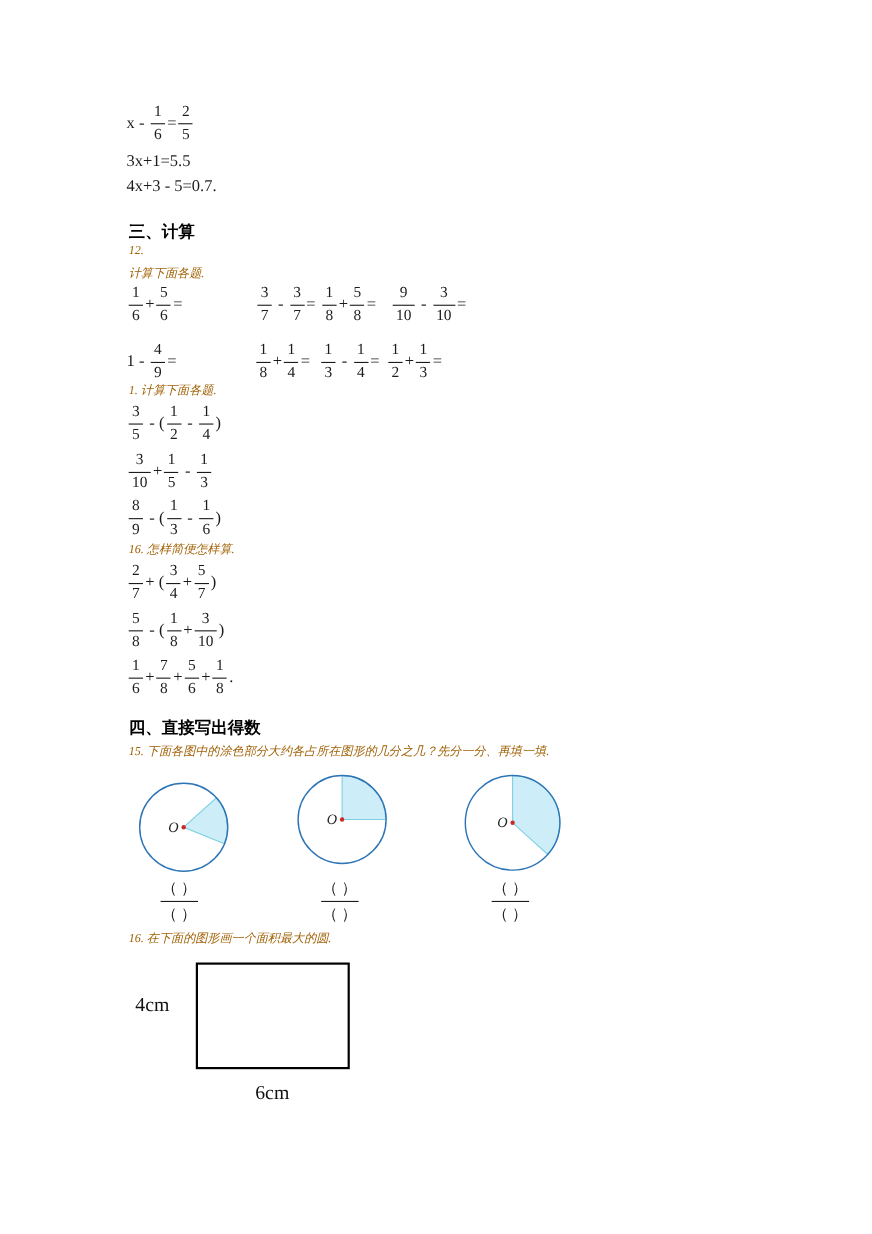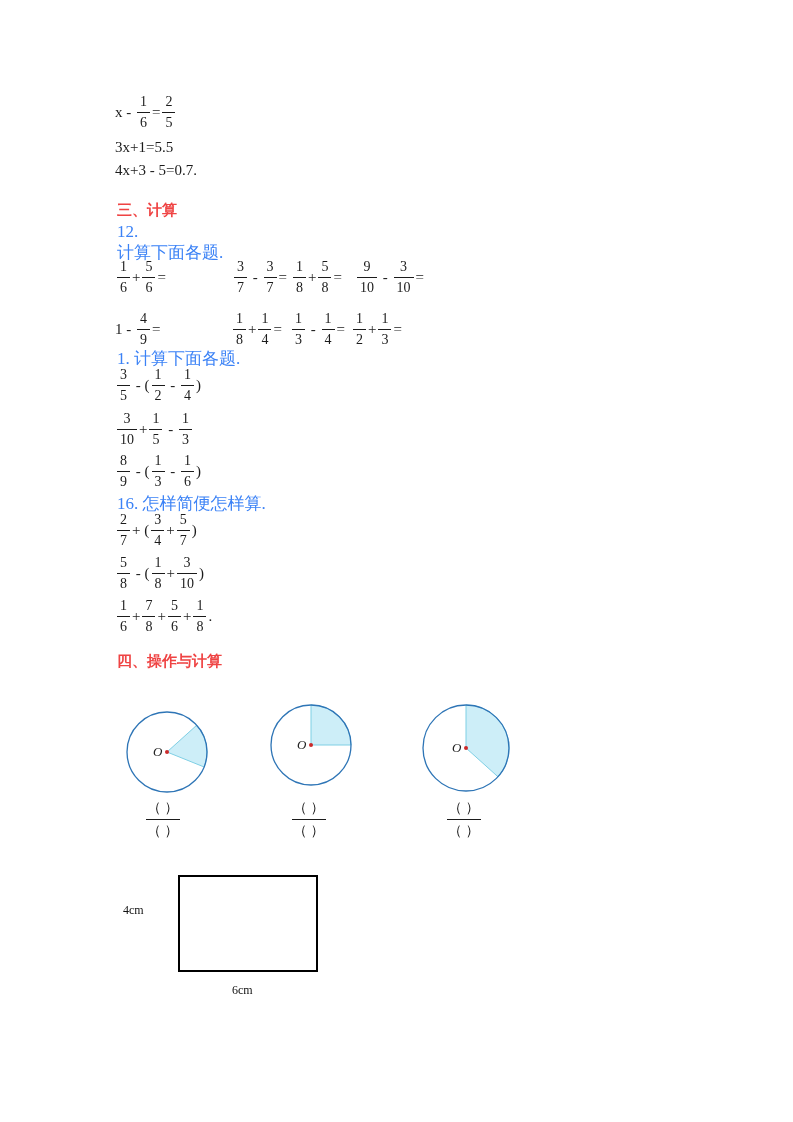--- a/index.html
+++ b/index.html
@@ -6,29 +6,29 @@
   html,body { background:#ffffff; }
   .page {
     position:relative; width:793px; height:1122px; background:#ffffff;
     font-family:"Liberation Serif","DejaVu Serif",serif; color:#1b1b1b; overflow:hidden;
   }
   .expr { position:absolute; display:flex; align-items:center; font-size:15px; color:#1b1b1b; }
   .tok { white-space:pre; }
   .frac { display:inline-block; text-align:center; margin:0 2px; font-size:14px; line-height:1.25; }
   .fnum { display:block; border-bottom:1px solid #1b1b1b; padding:0 3px 1px; }
   .fden { display:block; padding:1px 3px 0; }
-  .heading { position:absolute; font-weight:bold; font-size:15px; color:#ef4444; }
-  .label { position:absolute; font-size:17px; color:#3b82f6; }
+  .heading { position:absolute; font-weight:bold; font-size:15px; color:#000000; }
+  .label { position:absolute; font-size:11px; color:#a16207;font-style:italic; }
   .circ { position:absolute; overflow:visible; }
   .olabel { font-style:italic; font-size:13px; font-family:"Liberation Serif",serif; fill:#222; }
   .blank { position:absolute; text-align:center; font-size:14px; color:#1b1b1b; }
   .bnum { display:block; border-bottom:1px solid #1b1b1b; padding:0 1px 2px; }
   .bden { display:block; padding:2px 1px 0; }
   .rect16 { position:absolute; border:2px solid #000; background:#fff; }
-  .dim { position:absolute; font-size:12px; color:#111; }
+  .dim { position:absolute; font-size:18px; color:#111; }
 </style>
 </head>
 <body>
 
 <div class="page">
 
   <div class="expr" style="left:115px;top:93px">
       <span class="tok">x - </span>
       <span class="frac">
         <span class="fnum">1</span>
@@ -248,21 +248,22 @@
         <span class="fden">6</span>
       </span>
       <span class="tok">+</span>
       <span class="frac">
         <span class="fnum">1</span>
         <span class="fden">8</span>
       </span>
       <span class="tok">.</span>
     </div>
 
-  <div class="heading" style="left:117px;top:652px">四、操作与计算</div>
+  <div class="heading" style="left:117px;top:652px">四、直接写出得数</div>
+  <div class="label" style="left:117px;top:675px">15. 下面各图中的涂色部分大约各占所在图形的几分之几？先分一分、再填一填.</div>
 
   <svg class="circ" style="left:122px;top:707px" width="90" height="90">
       <path d="M 45 45 L 74.73 18.23 A 40 40 0 0 1 82.09 59.98 Z" fill="#cdeef8" stroke="#7fcfe4" stroke-width="1"></path>
       <circle cx="45" cy="45" r="40" fill="none" stroke="#2e75b6" stroke-width="1.3"></circle>
       <circle cx="45" cy="45" r="2" fill="#cc2a2a"></circle>
       <text x="31" y="49" class="olabel">O</text>
     </svg>
   <svg class="circ" style="left:266px;top:700px" width="90" height="90">
       <path d="M 45 45 L 45.00 5.00 A 40 40 0 0 1 85.00 45.00 Z" fill="#cdeef8" stroke="#7fcfe4" stroke-width="1"></path>
       <circle cx="45" cy="45" r="40" fill="none" stroke="#2e75b6" stroke-width="1.3"></circle>
@@ -282,17 +283,18 @@
   </div>
   <div class="blank" style="left:292px;top:799px">
     <span class="bnum">（ ）</span>
     <span class="bden">（ ）</span>
   </div>
   <div class="blank" style="left:447px;top:799px">
     <span class="bnum">（ ）</span>
     <span class="bden">（ ）</span>
   </div>
 
+  <div class="label" style="left:117px;top:845px">16. 在下面的图形画一个面积最大的圆.</div>
   <div class="rect16" style="left:178px;top:875px;width:140px;height:97px"></div>
   <div class="dim" style="left:123px;top:903px">4cm</div>
   <div class="dim" style="left:232px;top:983px">6cm</div>
 
 </div>
 
 </body></html>

